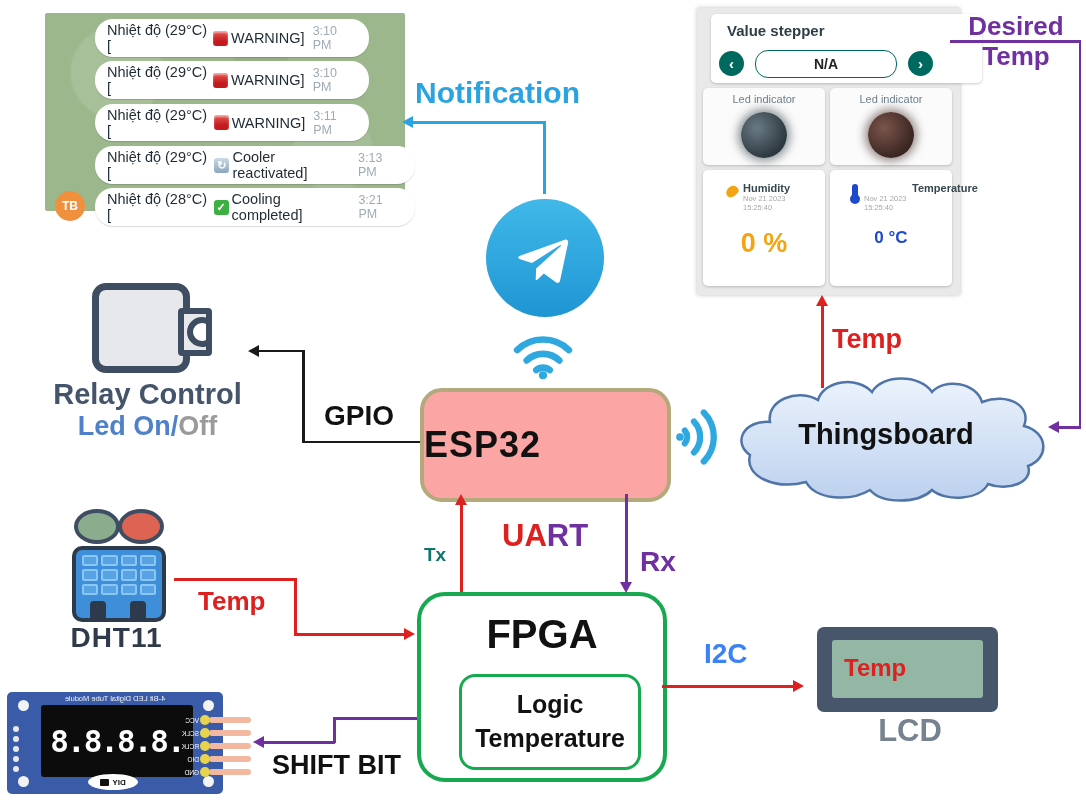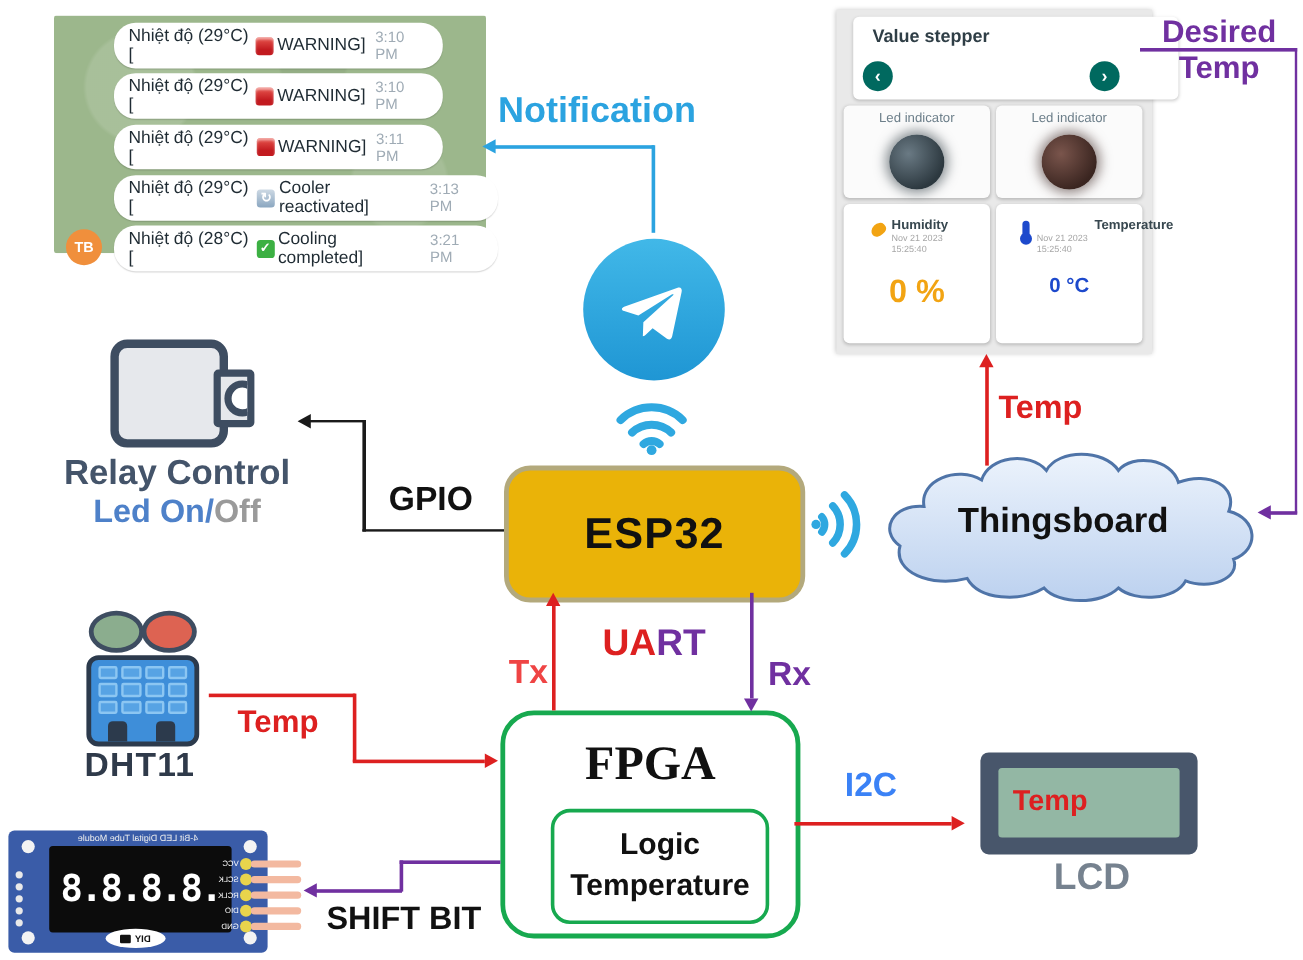--- a/index.html
+++ b/index.html
@@ -23,21 +23,21 @@
   .ic-check{background:#3cb043;color:#fff;font-size:11px;line-height:15px;text-align:center;font-weight:bold;}
   .avatar{position:absolute;width:30px;height:30px;border-radius:50%;background:#f08f3c;color:#fff;font-size:12px;font-weight:bold;display:flex;align-items:center;justify-content:center;}
   
   .dash{background:#e9e9e9;box-shadow:0 0 4px rgba(0,0,0,.25);}
   .card{position:absolute;background:#fff;border-radius:5px;box-shadow:0 1px 3px rgba(0,0,0,.2);}
   .tealbtn{position:absolute;width:25px;height:25px;border-radius:50%;background:#00695f;color:#fff;display:flex;align-items:center;justify-content:center;font-size:15px;font-weight:bold;cursor:pointer;}
   .ledcircle{position:absolute;width:46px;height:46px;border-radius:50%;}
   .minihdr{font-size:11px;font-weight:bold;color:#37474f;}
   .minidate{font-size:7.5px;color:#a7a7a7;line-height:1.25;}
   
-  .esp32box{background:#eab308;border:4px solid #b3a97c;border-radius:22px;display:flex;align-items:center;justify-content:center;font-size:36px;font-weight:bold;color:#111;letter-spacing:1px;}
+  .esp32box{background:#fca5a5;border:4px solid #b3a97c;border-radius:22px;display:flex;align-items:center;justify-content:flex-start;font-size:36px;font-weight:bold;color:#111;letter-spacing:1px;}
   .fpgabox{background:#fff;border:4px solid #17a94f;border-radius:28px;}
   .logicbox{position:absolute;border:3.5px solid #17a94f;border-radius:16px;display:flex;flex-direction:column;align-items:center;justify-content:center;font-size:25px;font-weight:bold;color:#111;line-height:1.35;}
   
   .relay-main{position:absolute;background:#e6e8ec;border:7px solid #3e4d61;border-radius:14px;}
   .relay-tab{position:absolute;background:#e6e8ec;border:6px solid #3e4d61;border-radius:4px;overflow:hidden;}
   .relay-notch{position:absolute;right:-11px;top:50%;transform:translateY(-50%);width:18px;height:18px;background:#fff;border:6px solid #3e4d61;border-radius:50%;}
   
   .dht-ell{position:absolute;width:38px;height:27px;border-radius:50%;border:4px solid #3e4d61;}
   .dht-body{position:absolute;background:#3e8ed9;border:4px solid #2c3a4c;border-radius:10px;}
   .dht-grid{position:absolute;left:6px;top:5px;width:74px;height:40px;display:grid;grid-template-columns:repeat(4,1fr);grid-template-rows:repeat(3,1fr);gap:3px;}
@@ -142,20 +142,21 @@
       <path d="M70,120 C40,128 8,115 14,93 C-4,80 8,58 34,60 C30,38 62,26 82,38 C88,18 122,14 136,30 C146,12 184,12 196,30 C208,16 240,20 246,40 C272,30 296,44 288,64 C312,70 314,96 292,104 C298,120 272,130 252,122 C244,138 210,140 196,128 C182,142 146,142 134,128 C114,140 80,138 70,120 Z" fill="url(#cg)" stroke="#4f74a8" stroke-width="2.5"></path>
     </svg>
     <div class="cloudtxt" style="left:10px;top:56px;width:280px;">Thingsboard</div>
   </div>
 
   <div class="abs dash" style="left:697px;top:8px;width:263px;height:287px;">
 
     <div class="card" style="left:14px;top:6px;width:230px;height:69px;padding-left:41px;">
       <div style="position:absolute;left:16px;top:8px;font-size:15px;font-weight:bold;color:#2f3e46;">Value stepper</div>
       <div class="tealbtn" style="left:8px;top:37px;">‹</div>
+      <div style="position:absolute;left:44px;top:36px;width:140px;height:26px;border:1.5px solid #00695f;border-radius:13px;display:flex;align-items:center;justify-content:center;font-size:14px;font-weight:bold;color:#222;">N/A</div>
       <div class="tealbtn" style="left:197px;top:37px;">›</div>
     </div>
 
     <div class="card" style="left:6px;top:80px;width:122px;height:77px;background:#fbfbfb;">
       <div class="minihdr" style="position:absolute;top:5px;width:100%;text-align:center;color:#6d7f8a;font-weight:normal;font-size:11px;">Led indicator</div>
       <div class="ledcircle" style="left:38px;top:24px;background:radial-gradient(circle at 35% 35%,#6a7a84,#2c383f 72%);box-shadow:0 0 10px 3px rgba(44,56,63,.55);"></div>
     </div>
     <div class="card" style="left:133px;top:80px;width:122px;height:77px;background:#fbfbfb;">
       <div class="minihdr" style="position:absolute;top:5px;width:100%;text-align:center;color:#6d7f8a;font-weight:normal;font-size:11px;">Led indicator</div>
       <div class="ledcircle" style="left:38px;top:24px;background:radial-gradient(circle at 35% 35%,#7a554c,#3a2520 72%);box-shadow:0 0 10px 3px rgba(58,37,32,.55);"></div>
@@ -238,30 +239,30 @@
   </div>
   <div class="lbl" style="left:64px;top:622px;width:105px;text-align:center;font-size:28px;color:#2f3a4a;letter-spacing:1px;">DHT11</div>
 
   <div class="ln" style="left:174px;top:578px;width:122px;height:2.5px;background:#dd2020;"></div>
   <div class="ln" style="left:294px;top:578px;width:2.5px;height:57px;background:#dd2020;"></div>
   <div class="ln" style="left:294px;top:633px;width:110px;height:2.5px;background:#dd2020;"></div>
   <div class="ah ah-right" style="left:404px;top:628px;border-left-color:#dd2020;"></div>
   <div class="lbl" style="left:198px;top:586px;font-size:26px;color:#dd2020;">Temp</div>
 
   <div class="abs fpgabox" style="left:417px;top:592px;width:242px;height:182px;">
-    <div style="position:absolute;top:16px;width:100%;text-align:center;font-size:40px;font-weight:bold;color:#111;font-family:Liberation Serif, serif;">FPGA</div>
+    <div style="position:absolute;top:16px;width:100%;text-align:center;font-size:40px;font-weight:bold;color:#111;">FPGA</div>
     <div class="logicbox" style="left:38px;top:78px;width:176px;height:90px;">
       <div>Logic</div>
       <div>Temperature</div>
     </div>
   </div>
 
   <div class="ln" style="left:460px;top:500px;width:2.5px;height:92px;background:#dd2020;"></div>
   <div class="ah ah-up" style="left:455px;top:494px;border-bottom-color:#dd2020;"></div>
-  <div class="lbl" style="left:424px;top:544px;font-size:28px;color:#ef4444;">Tx</div>
+  <div class="lbl" style="left:424px;top:544px;font-size:19px;color:#0f766e;">Tx</div>
 
   <div class="ln" style="left:625px;top:494px;width:2.5px;height:88px;background:#7030a0;"></div>
   <div class="ah ah-down" style="left:620px;top:582px;border-top-color:#7030a0;"></div>
   <div class="lbl" style="left:640px;top:546px;font-size:28px;color:#7030a0;">Rx</div>
 
   <div class="lbl" style="left:502px;top:518px;font-size:31px;">
     <span style="color:#dd2020;">UA</span><span style="color:#7030a0;">RT</span>
   </div>
 
   <div class="ln" style="left:662px;top:685px;width:131px;height:2.5px;background:#dd2020;"></div>

